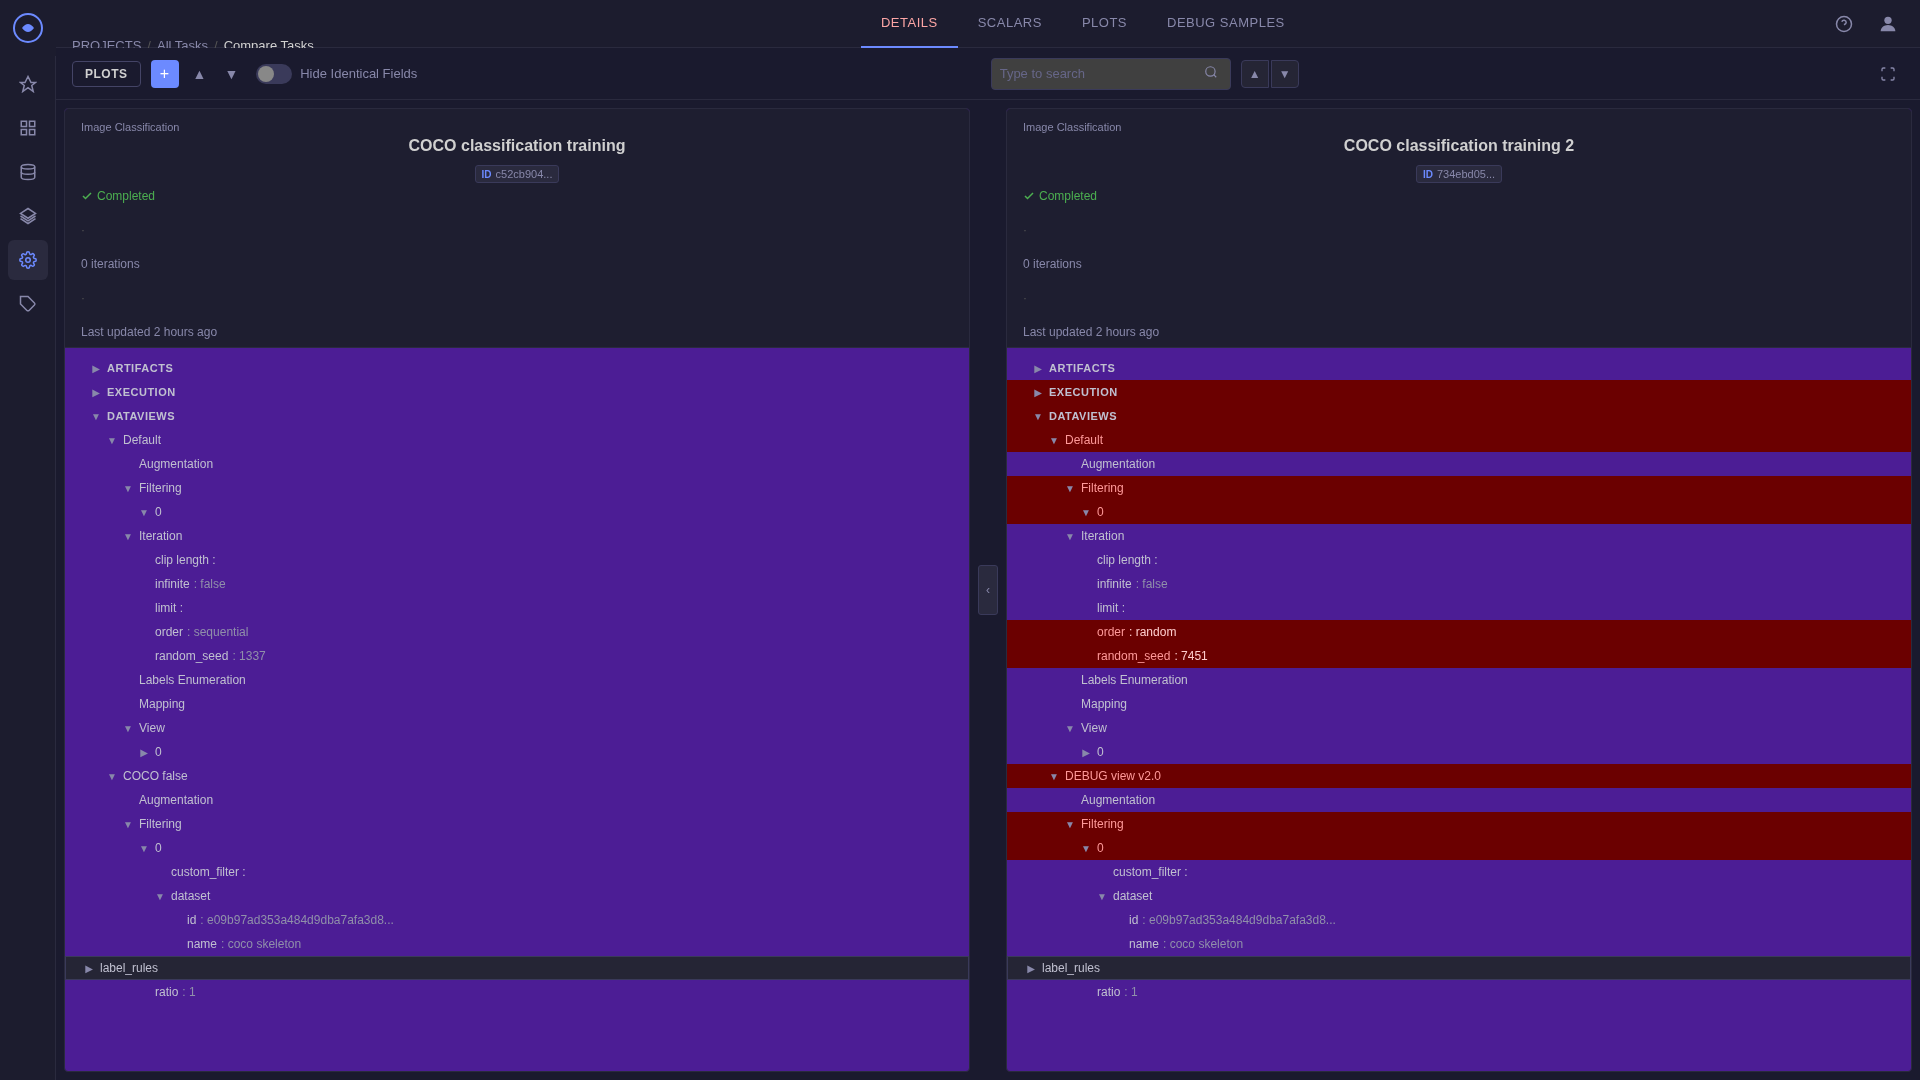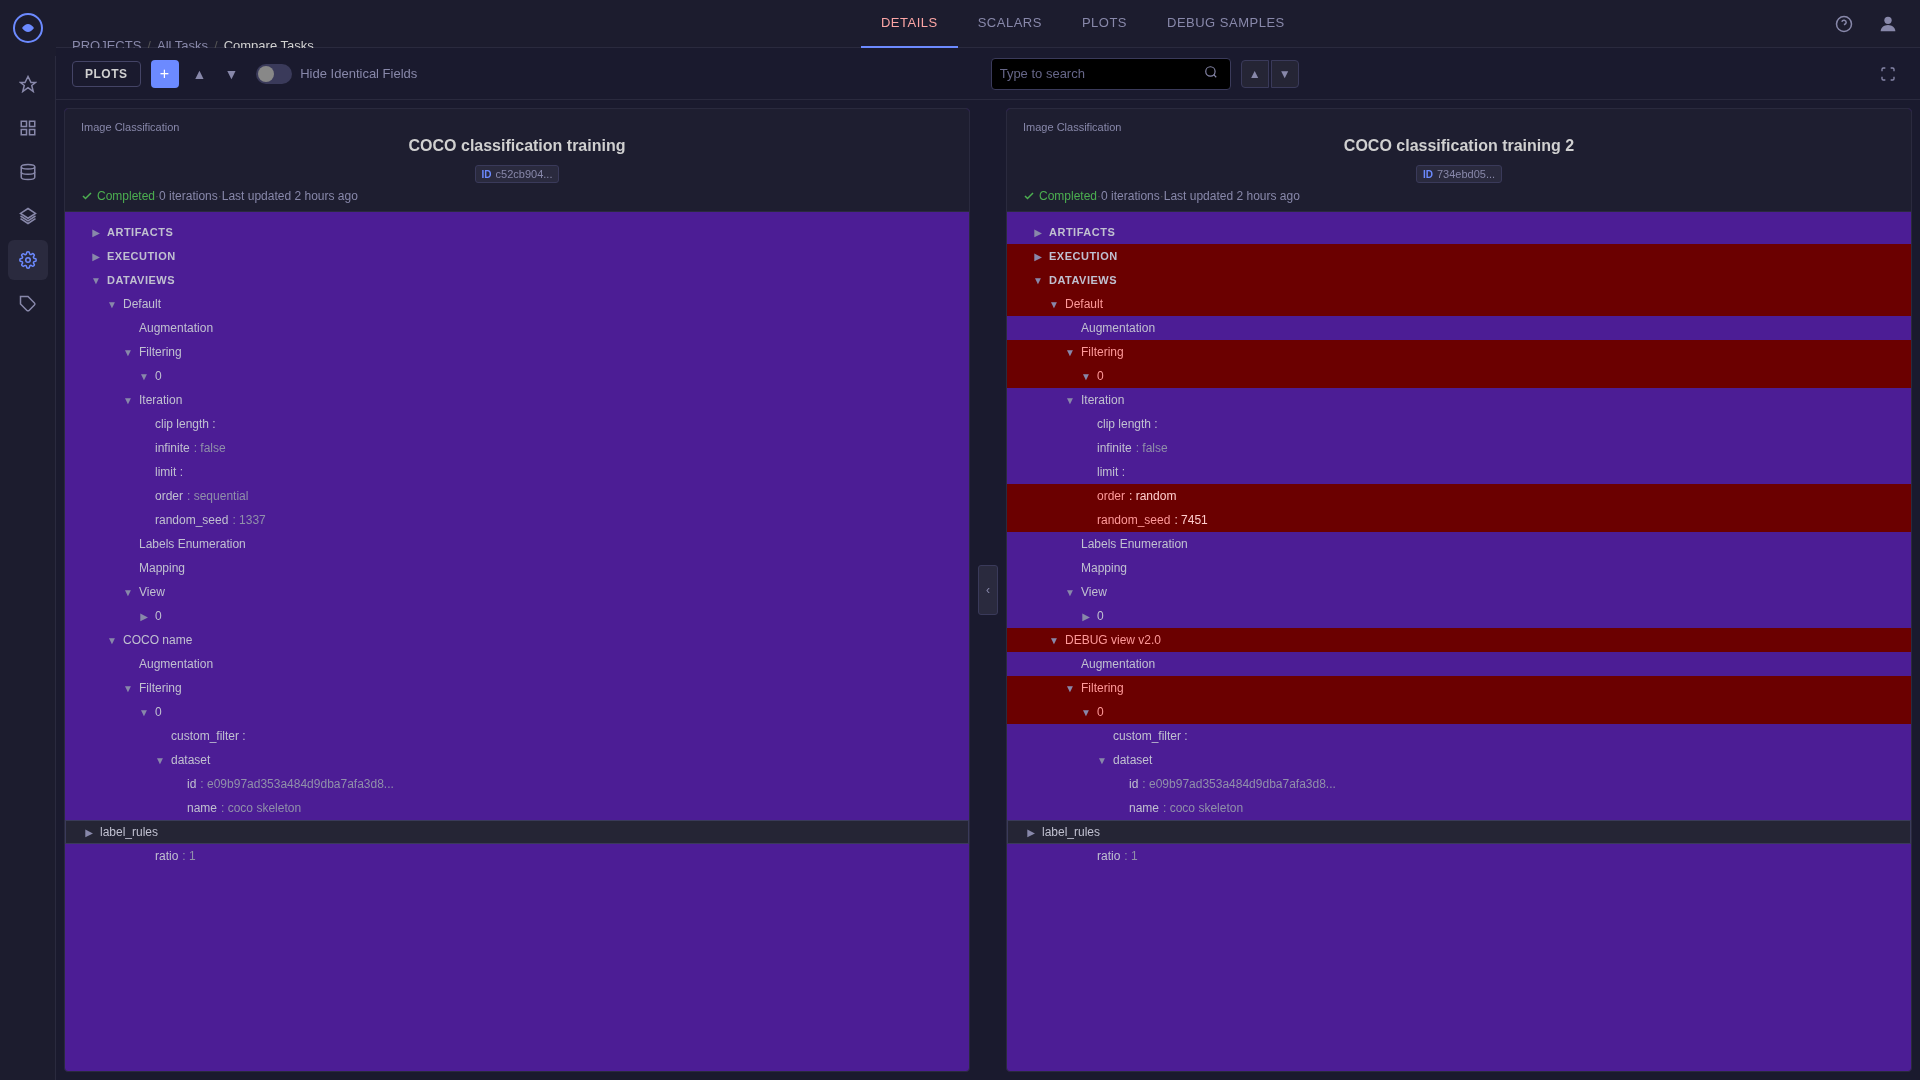--- a/index.html
+++ b/index.html
@@ -189,21 +189,21 @@
       left: 2px;
       transition: left 0.2s;
     }
     .toggle-label {
       color: #8888aa;
       font-size: 13px;
     }
     .search-container {
       display: flex;
       align-items: center;
-      background: #000000;
+      background: #404040;
       border: 1px solid #3a3a5a;
       border-radius: 4px;
       padding: 0 8px;
       height: 32px;
       margin-left: auto;
       margin-right: auto;
     }
     .search-input {
       background: transparent;
       border: none;
@@ -291,23 +291,24 @@
       gap: 4px;
     }
     .id-label {
       color: #6c8aff;
       font-weight: 600;
       font-size: 10px;
     }
     .panel-status {
       display: flex;
       align-items: flex-start;
-      gap: 0;
+      gap: 20px;
       font-size: 12px;
       color: #8888aa;
+      flex-direction: column;
     }
     .status-completed {
       color: #4caf50;
       display: flex;
       align-items: center;
       gap: 4px;
       font-size: 12px;
     }
     .dot-separator { color: #555; }
 
@@ -628,21 +629,21 @@
           <span class="tree-key">View</span>
         </div>
 
         <div class="tree-item tree-indent-4">
           <span class="chevron">▶</span>
           <span class="tree-key">0</span>
         </div>
 
         <div class="tree-item tree-indent-2">
           <span class="chevron">▼</span>
-          <span class="tree-key">COCO name</span>
+          <span class="tree-key">COCO false</span>
         </div>
 
         <div class="tree-item tree-indent-3">
           <span class="chevron" style="visibility:hidden">▶</span>
           <span class="tree-key">Augmentation</span>
         </div>
 
         <div class="tree-item tree-indent-3">
           <span class="chevron">▼</span>
           <span class="tree-key">Filtering</span>

